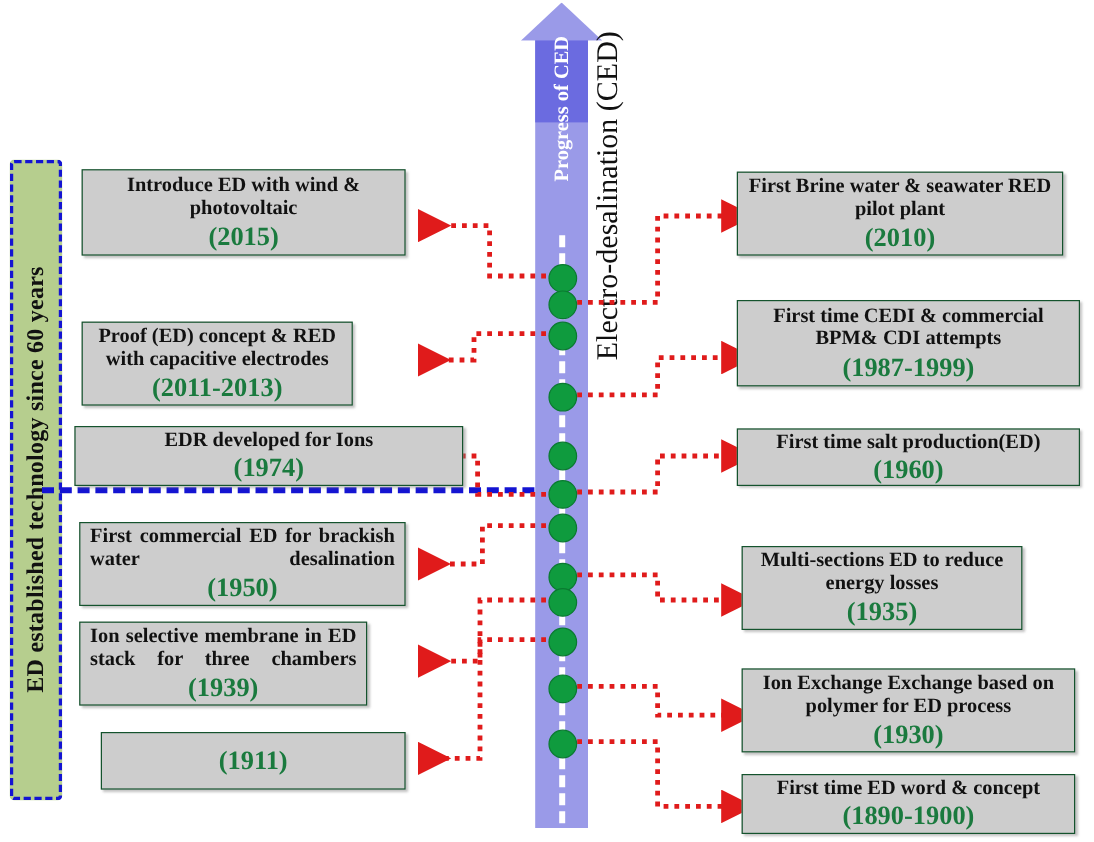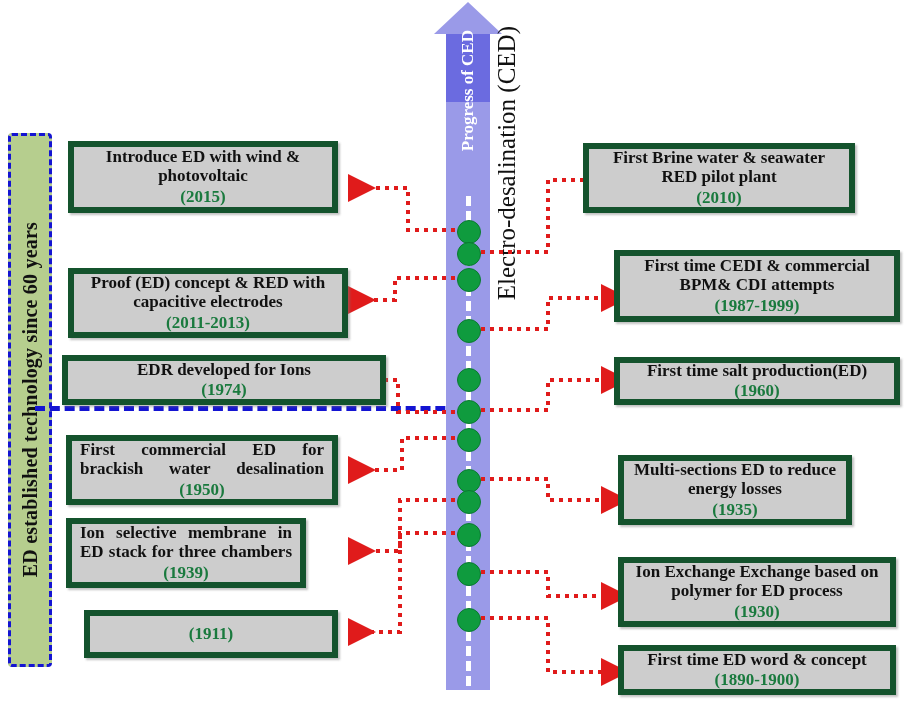--- a/index.html
+++ b/index.html
@@ -70,33 +70,33 @@
   #side-label span{
     writing-mode:vertical-rl;transform:rotate(180deg);
     font-family:"Liberation Serif", serif;
     font-size:25px;font-weight:400;color:#111;white-space:nowrap;
   }
 
   
   .ebox{
     position:absolute;box-sizing:border-box;
     background:#cdcdcd;
-    border:6px solid #14532d;
+    border:1px solid #14532d;
     box-shadow:2px 2px 2px rgba(120,120,120,.45);
     display:flex;flex-direction:column;align-items:center;justify-content:center;
     padding:3px 8px;
   }
   .ebox .ttl{
     font-family:"Liberation Serif", serif;
     font-size:17px;font-weight:700;color:#111;
     text-align:center;line-height:1.14;
   }
   .ebox .yr{
     font-family:"Liberation Serif", serif;
-    font-size:17px;font-weight:700;color:#1a7a3e;
+    font-size:22px;font-weight:700;color:#1a7a3e;
     text-align:right;line-height:1.2;margin-top:1px;
   }
   .ebox.justify .ttl{text-align:justify;text-align-last:justify;}
 
   
   .dot{
     position:absolute;width:22px;height:22px;border-radius:50%;
     background:#0f9b3e;border:1px solid #0a7a30;
   }
 
@@ -164,21 +164,21 @@
   <div class="dot" style="left:457px;top:490px"></div>
   <div class="dot" style="left:457px;top:523px"></div>
   <div class="dot" style="left:457px;top:562px"></div>
   <div class="dot" style="left:457px;top:608px"></div>
 
   <div class="ebox" id="L0" style="left:68px;top:141px;width:270px;height:72px">
     <div class="ttl">Introduce ED with wind &amp; photovoltaic</div>
     <div class="yr">(2015)</div>
   </div>
 
-  <div class="ebox" id="L1" style="left:68px;top:268px;width:280px;height:70px">
+  <div class="ebox" id="L1" style="left:68px;top:268px;width:226px;height:70px">
     <div class="ttl">Proof (ED) concept &amp; RED with capacitive electrodes</div>
     <div class="yr">(2011-2013)</div>
   </div>
 
   <div class="ebox" id="L2" style="left:62px;top:355px;width:324px;height:50px">
     <div class="ttl">EDR developed for Ions</div>
     <div class="yr">(1974)</div>
   </div>
 
   <div class="ebox justify" id="L3" style="left:66px;top:435px;width:272px;height:70px">
@@ -188,21 +188,21 @@
 
   <div class="ebox justify" id="L4" style="left:66px;top:518px;width:240px;height:70px">
     <div class="ttl">Ion selective membrane in ED stack for three chambers</div>
     <div class="yr">(1939)</div>
   </div>
 
   <div class="ebox" id="L5" style="left:84px;top:610px;width:254px;height:48px">
     <div class="yr">(1911)</div>
   </div>
 
-  <div class="ebox" id="R0" style="left:583px;top:143px;width:272px;height:70px">
+  <div class="ebox" id="R0" style="left:614px;top:143px;width:272px;height:70px">
     <div class="ttl">First Brine water &amp; seawater RED pilot plant</div>
     <div class="yr">(2010)</div>
   </div>
 
   <div class="ebox" id="R1" style="left:614px;top:250px;width:286px;height:72px">
     <div class="ttl">First time CEDI &amp; commercial BPM&amp; CDI attempts</div>
     <div class="yr">(1987-1999)</div>
   </div>
 
   <div class="ebox" id="R2" style="left:614px;top:357px;width:286px;height:48px">

